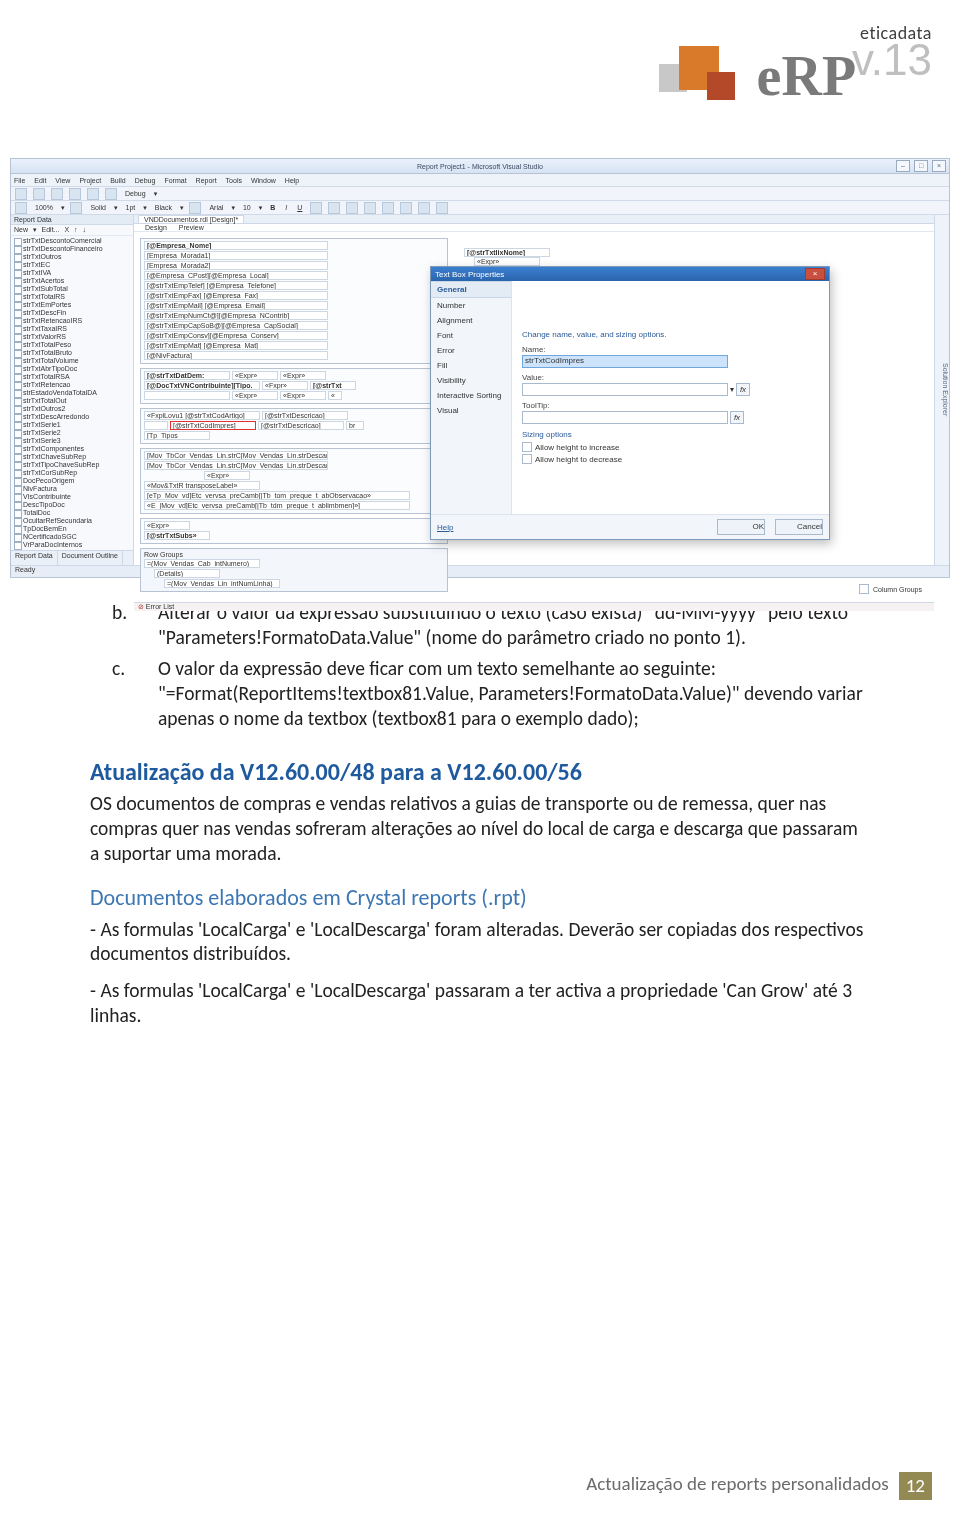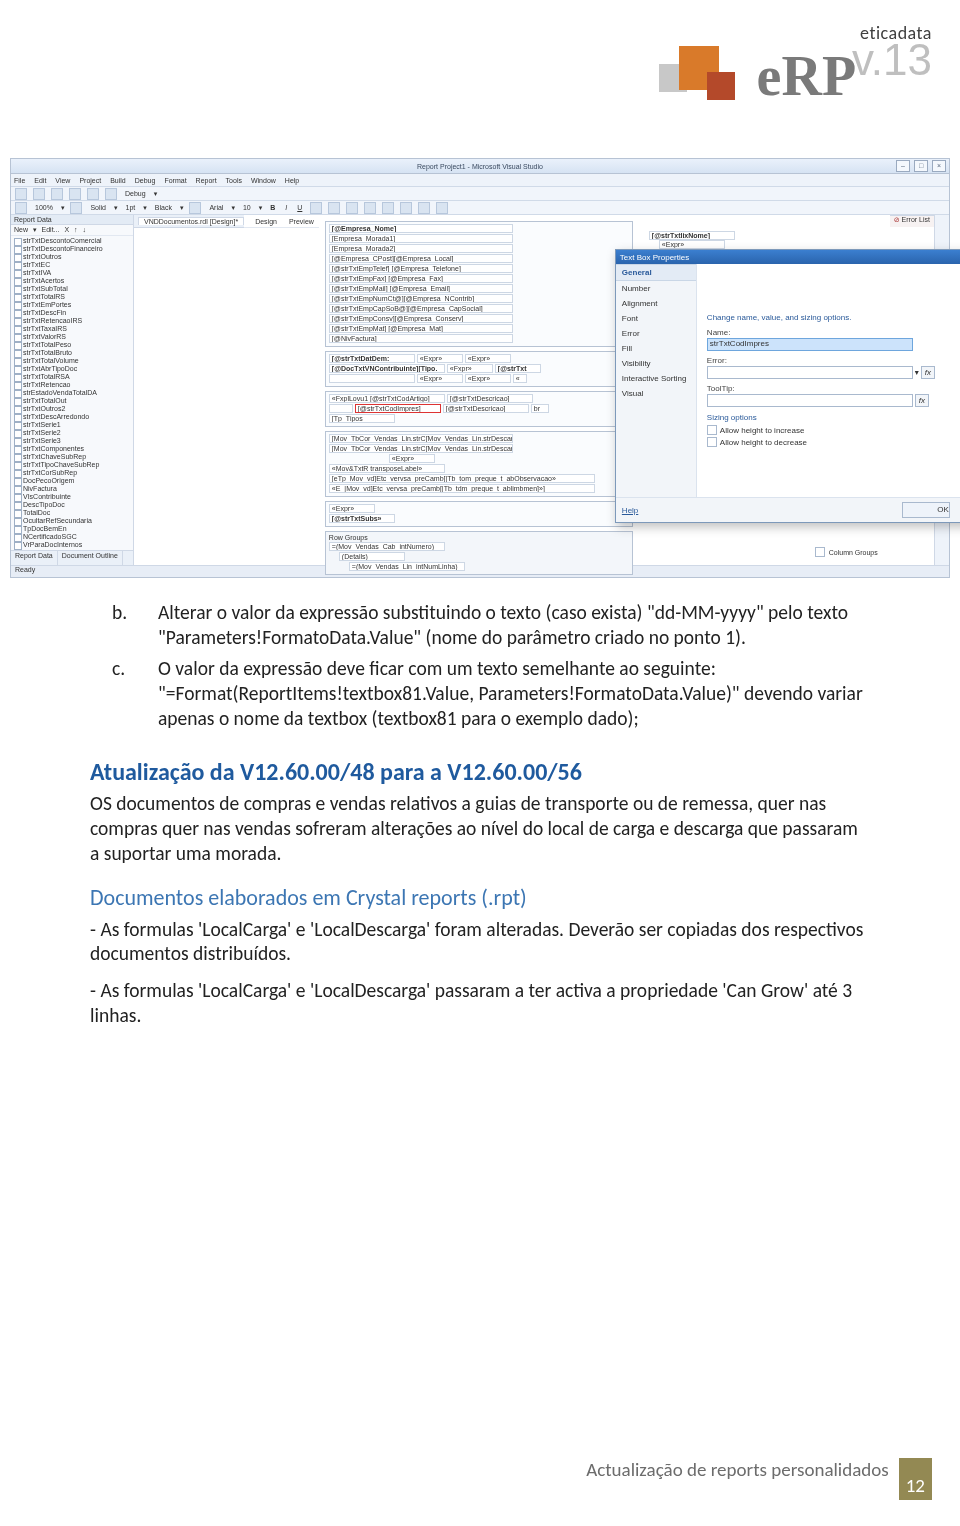--- a/index.html
+++ b/index.html
@@ -158,21 +158,21 @@
   }
   .vs-left-tabs {
     height: 14px; border-top: 1px solid #cfd8e6; display: flex;
     background: #eaf0f8;
   }
   .vs-left-tabs div { padding: 1px 4px; border-right: 1px solid #cfd8e6; }
   
   .vs-center {
     flex: 1;
     display: flex;
-    flex-direction: row;
+    flex-direction: column;
     background: #fff;
     position: relative;
   }
   .vs-doc-tab {
     height: 12px; background: #eaf0f8; border-bottom: 1px solid #cfd8e6;
     display: flex; align-items: center; padding-left: 4px;
   }
   .vs-doc-tab span {
     background: #fff; border: 1px solid #cfd8e6; border-bottom: none;
     padding: 0 5px;
@@ -325,21 +325,21 @@
     gap: 10px;
   }
   .footer-text {
     color: #6c6c6c;
     font-size: 19px;
   }
   .footer-num {
     background: #938953;
     color: #fff;
     font-size: 19px;
-    padding: 16px 7px 3px 7px;
+    padding: 2px 7px 3px 7px;
   }
 </style>
 </head>
 <body>
 
 <div class="header-logo">
   <div class="logo-row1">eticadata</div>
   <div class="logo-row2">
     <span class="logo-squares">
       <span class="sq sq1"></span>
@@ -621,21 +621,21 @@
                   <div>Interactive Sorting</div>
                   <div>Visual</div>
                 </div>
                 <div class="tbp-main">
                   <div class="hdr">Change name, value, and sizing options.</div>
                   <div class="tbp-field">
                     <label>Name:</label>
                     <span class="tbp-input sel">strTxtCodImpres</span>
                   </div>
                   <div class="tbp-field">
-                    <label>Error:</label>
+                    <label>Value:</label>
                     <span class="tbp-input"></span><span style="margin-left:2px;">▾</span><span class="tbp-fx"><i>fx</i></span>
                   </div>
                   <div class="tbp-field">
                     <label>ToolTip:</label>
                     <span class="tbp-input"></span><span class="tbp-fx"><i>fx</i></span>
                   </div>
                   <div class="tbp-section">Sizing options</div>
                   <div class="tbp-cb">
                       <span class="box"></span>
                       <span>Allow height to increase</span>

